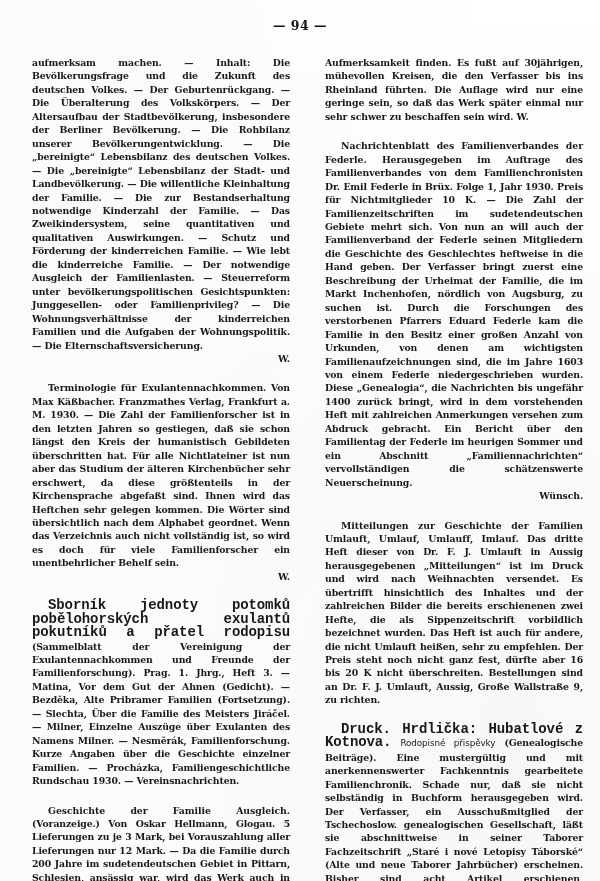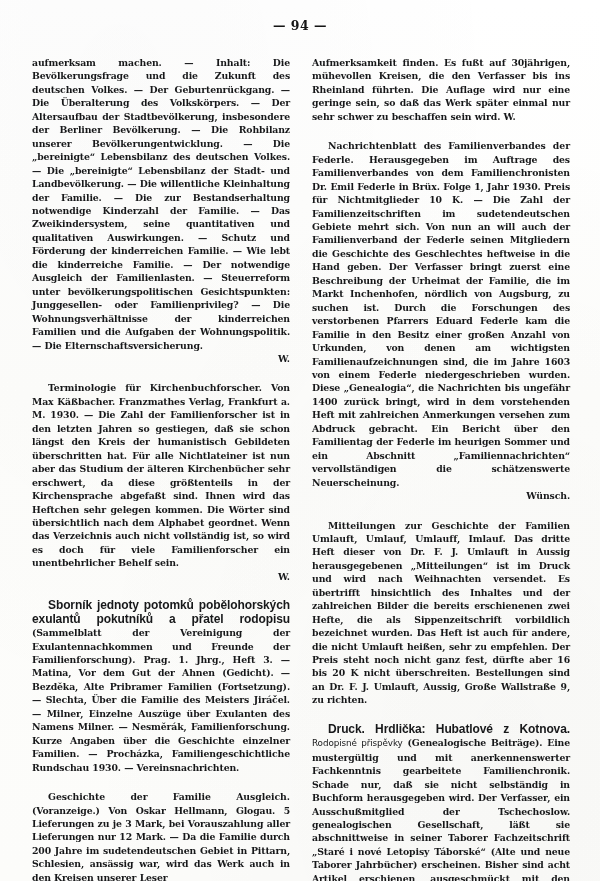--- a/index.html
+++ b/index.html
@@ -51,21 +51,21 @@
   }
 
   
   #columns {
     position: absolute;
     top: 56px;
     left: 32px;
     width: 536px;
     height: 800px;
     display: flex;
-    gap: 22px;
+    gap: 35px;
     align-items: flex-start;
   }
   .column {
     width: 258px;
     flex: 0 0 258px;
   }
 
   
   .frak {
     font-family: "DejaVu Serif", serif;
@@ -91,23 +91,23 @@
     font-synthesis: weight;
   }
 
   
   .hd {
     font-weight: 900;
     letter-spacing: -0.05px;
   }
   
   .lat {
-    font-family: Liberation Sans, sans-serif;
+    font-family: Liberation Mono, monospace;
     font-weight: 700;
-    font-size: 12px;
+    font-size: 14px;
     letter-spacing: -0.1px;
   }
   .lat-reg {
     font-family: "DejaVu Sans", sans-serif;
     font-weight: 400;
     font-size: 8.8px;
     letter-spacing: -0.1px;
   }
 
   .sig {
@@ -133,21 +133,21 @@
 
   <div id="columns">
 
     <div class="column">
 
       <div class="art">
         <p class="frak bl cont"><span>aufmerksam machen. — Inhalt: Die Bevölkerungsfrage und die Zukunft des deutschen Volkes. — Der Geburtenrückgang. — Die Überalterung des Volkskörpers. — Der Altersaufbau der Stadtbevölkerung, insbesondere der Berliner Bevölkerung. — Die Rohbilanz unserer Bevölkerungentwicklung. — Die „bereinigte“ Lebensbilanz des deutschen Volkes. — Die „bereinigte“ Lebensbilanz der Stadt- und Landbevölkerung. — Die willentliche Kleinhaltung der Familie. — Die zur Bestandserhaltung notwendige Kinderzahl der Familie. — Das Zweikindersystem, seine quantitativen und qualitativen Auswirkungen. — Schutz und Förderung der kinderreichen Familie. — Wie lebt die kinderreiche Familie. — Der notwendige Ausgleich der Familienlasten. — Steuerreform unter bevölkerungspolitischen Gesichtspunkten: Junggesellen- oder Familienprivileg? — Die Wohnungsverhältnisse der kinderreichen Familien und die Aufgaben der Wohnungspolitik. — Die Elternschaftsversicherung.</span><span class="sig">W.</span></p>
       </div>
 
       <div class="art">
-        <p class="frak bl lead"><span class="hd">Terminologie für Kirchenbuchforscher.</span>
+        <p class="frak bl lead"><span class="hd">Terminologie für Exulantennachkommen.</span>
           <span>Von Max Käßbacher. Franzmathes Verlag, Frankfurt a. M. 1930. — Die Zahl der Familienforscher ist in den letzten Jahren so gestiegen, daß sie schon längst den Kreis der humanistisch Gebildeten überschritten hat. Für alle Nichtlateiner ist nun aber das Studium der älteren Kirchenbücher sehr erschwert, da diese größtenteils in der Kirchensprache abgefaßt sind. Ihnen wird das Heftchen sehr gelegen kommen. Die Wörter sind übersichtlich nach dem Alphabet geordnet. Wenn das Verzeichnis auch nicht vollständig ist, so wird es doch für viele Familienforscher ein unentbehrlicher Behelf sein.</span><span class="sig">W.</span></p>
       </div>
 
       <div class="art">
         <p class="frak bl lead"><span class="lat">Sborník jednoty potomků pobělohorských exulantů pokutníků a přatel rodopisu</span>
           <span>(Sammelblatt der Vereinigung der Exulantennachkommen und Freunde der Familienforschung). Prag. 1. Jhrg., Heft 3. — Matina, Vor dem Gut der Ahnen (Gedicht). — Bezděka, Alte Pribramer Familien (Fortsetzung). — Slechta, Über die Familie des Meisters Jiráčel. — Milner, Einzelne Auszüge über Exulanten des Namens Milner. — Nesměrák, Familienforschung. Kurze Angaben über die Geschichte einzelner Familien. — Procházka, Familiengeschichtliche Rundschau 1930. — Vereinsnachrichten.</span></p>
       </div>
 
       <div class="art">
         <p class="frak bl lead"><span class="hd">Geschichte der Familie Ausgleich.</span>

